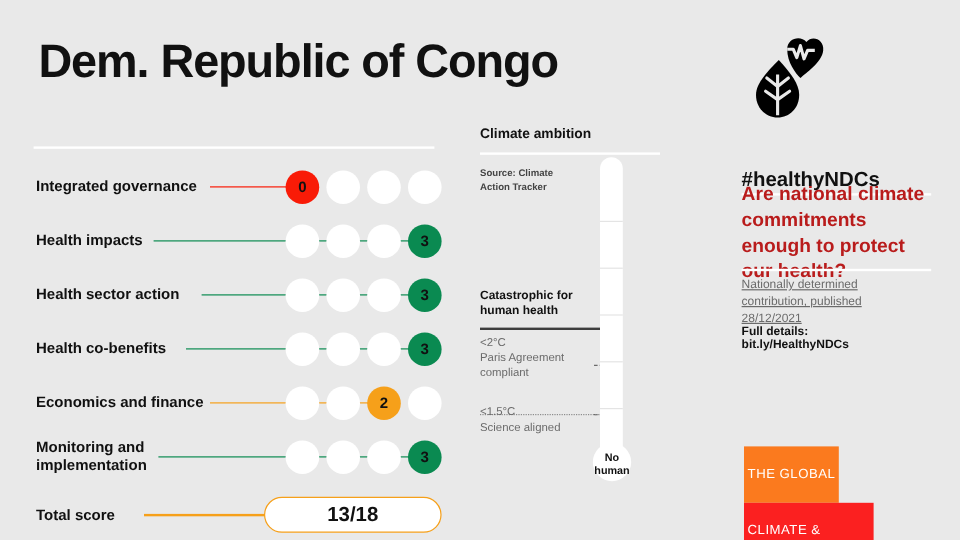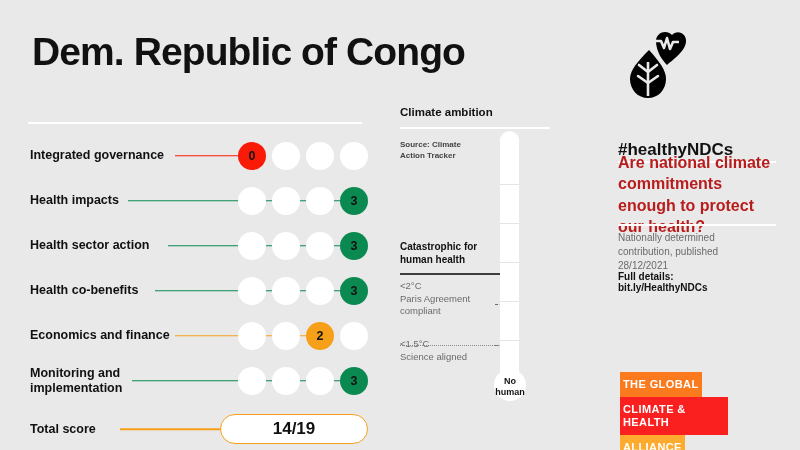--- a/index.html
+++ b/index.html
@@ -128,30 +128,30 @@
     font-size: 17px; font-weight: bold; color: #111;
   }
   #rule-a { position: absolute; left: 618px; top: 161px; width: 158px; height: 1.5px; background: #fff; }
   #headline {
     position: absolute; left: 618px; top: 152px; width: 160px;
     font-size: 16px; font-weight: bold; color: #b91c1c; line-height: 1.33;
   }
   #rule-b { position: absolute; left: 618px; top: 224px; width: 158px; height: 1.5px; background: #fff; }
   #meta {
     position: absolute; left: 618px; top: 231px; width: 165px;
-    font-size: 10px; color: #6b6b6b; line-height: 1.38; white-space: pre-line;
+    font-size: 10px; color: #6b6b6b; line-height: 1.38; white-space: pre-line; text-decoration: underline;
   }
   #details {
     position: absolute; left: 618px; top: 271px;
     font-size: 10px; font-weight: bold; color: #111;
   }
   #alliance { position: absolute; left: 620px; top: 372px; }
   #alliance span {
-    display: table; font-size: 11px; font-weight: bold;
-    color: #ffffff; letter-spacing: 0.4px; padding: 6px 3px;
+    display: table; font-size: 11px; font-weight: normal;
+    color: #ffffff; letter-spacing: 0.4px; padding: 17px 3px;
     line-height: 1.18;
   }
   #alliance-1 { background: #fb7a1e; }
   #alliance-2 { background: #fb2020; }
   #alliance-3 { background: #fcab2e; }
 </style>
 </head>
 <body>
 
 <div id="page">
@@ -217,21 +217,21 @@
         <div class="dots">
           <div class="dot"></div>
           <div class="dot"></div>
           <div class="dot"></div>
           <div class="dot filled-green">3</div>
         </div>
       </div>
       <div id="total-row">
         <div id="total-label">Total score</div>
         <div id="total-connector"></div>
-        <div id="total-pill">14/19</div>
+        <div id="total-pill">13/18</div>
       </div>
     </div>
 
   <div id="ambition">
     <div id="ambition-title">Climate ambition</div>
     <div id="ambition-rule"></div>
     <div id="ambition-source">Source: Climate
 Action Tracker</div>
     <div class="band-label" id="band-catastrophic">Catastrophic for
 human health</div>

